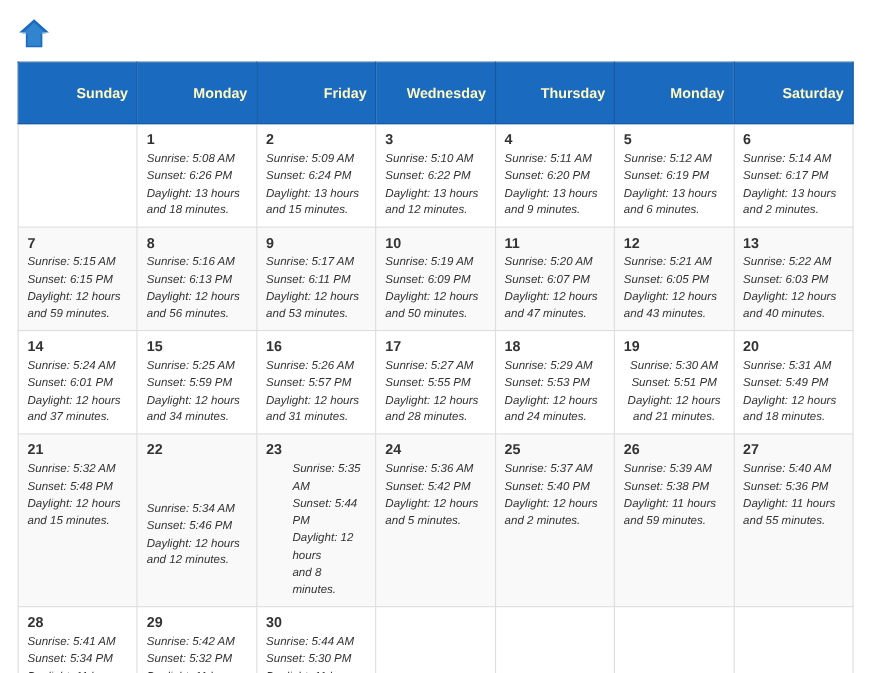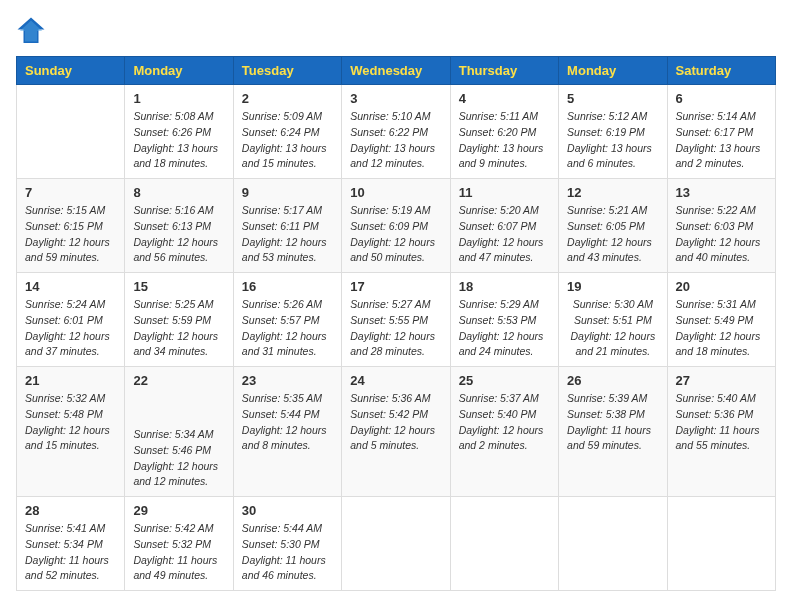--- a/index.html
+++ b/index.html
@@ -52,23 +52,23 @@
       font-size: 14px;
       color: #555;
     }
     .calendar {
       width: 100%;
       border-collapse: collapse;
       border: 1px solid #ccc;
     }
     .calendar th {
       background-color: #1a6abf;
-      color: #fde047;
-      text-align: left;
-      padding: 6px 8px;
+      color: #fef9c3;
+      text-align: right;
+      padding: 20px 8px;
       font-size: 13px;
       border: 1px solid #1558a0;
     }
     .calendar td {
       vertical-align: top;
       padding: 6px 8px;
       border: 1px solid #ddd;
       width: calc(100% / 7);
       min-height: 80px;
       font-size: 11px;
@@ -115,21 +115,21 @@
     <div class="month-title"></div>
     <div class="subtitle"></div>
   </div>
 </div>
 
 <table class="calendar">
   <thead>
     <tr>
     <th>Sunday</th>
         <th>Monday</th>
-        <th>Tuesday</th>
+        <th>Friday</th>
         <th>Wednesday</th>
         <th>Thursday</th>
         <th>Monday</th>
         <th>Saturday</th>
       </tr>
   </thead>
   <tbody id="calendar-body">
   <tr>
         <td class="empty-cell"></td>
         <td>
@@ -287,21 +287,21 @@
         </td>
         <td>
           <span class="day-number">22</span>
           <div class="day-info" style="white-space: pre-line; margin-top: 39px;">Sunrise: 5:34 AM
 Sunset: 5:46 PM
 Daylight: 12 hours
 and 12 minutes.</div>
         </td>
         <td>
           <span class="day-number">23</span>
-          <div class="day-info" style="white-space: pre-line;">Sunrise: 5:35 AM
+          <div class="day-info" style="white-space: pre-line; margin-left: 24px;">Sunrise: 5:35 AM
 Sunset: 5:44 PM
 Daylight: 12 hours
 and 8 minutes.</div>
         </td>
         <td>
           <span class="day-number">24</span>
           <div class="day-info" style="white-space: pre-line;">Sunrise: 5:36 AM
 Sunset: 5:42 PM
 Daylight: 12 hours
 and 5 minutes.</div>

